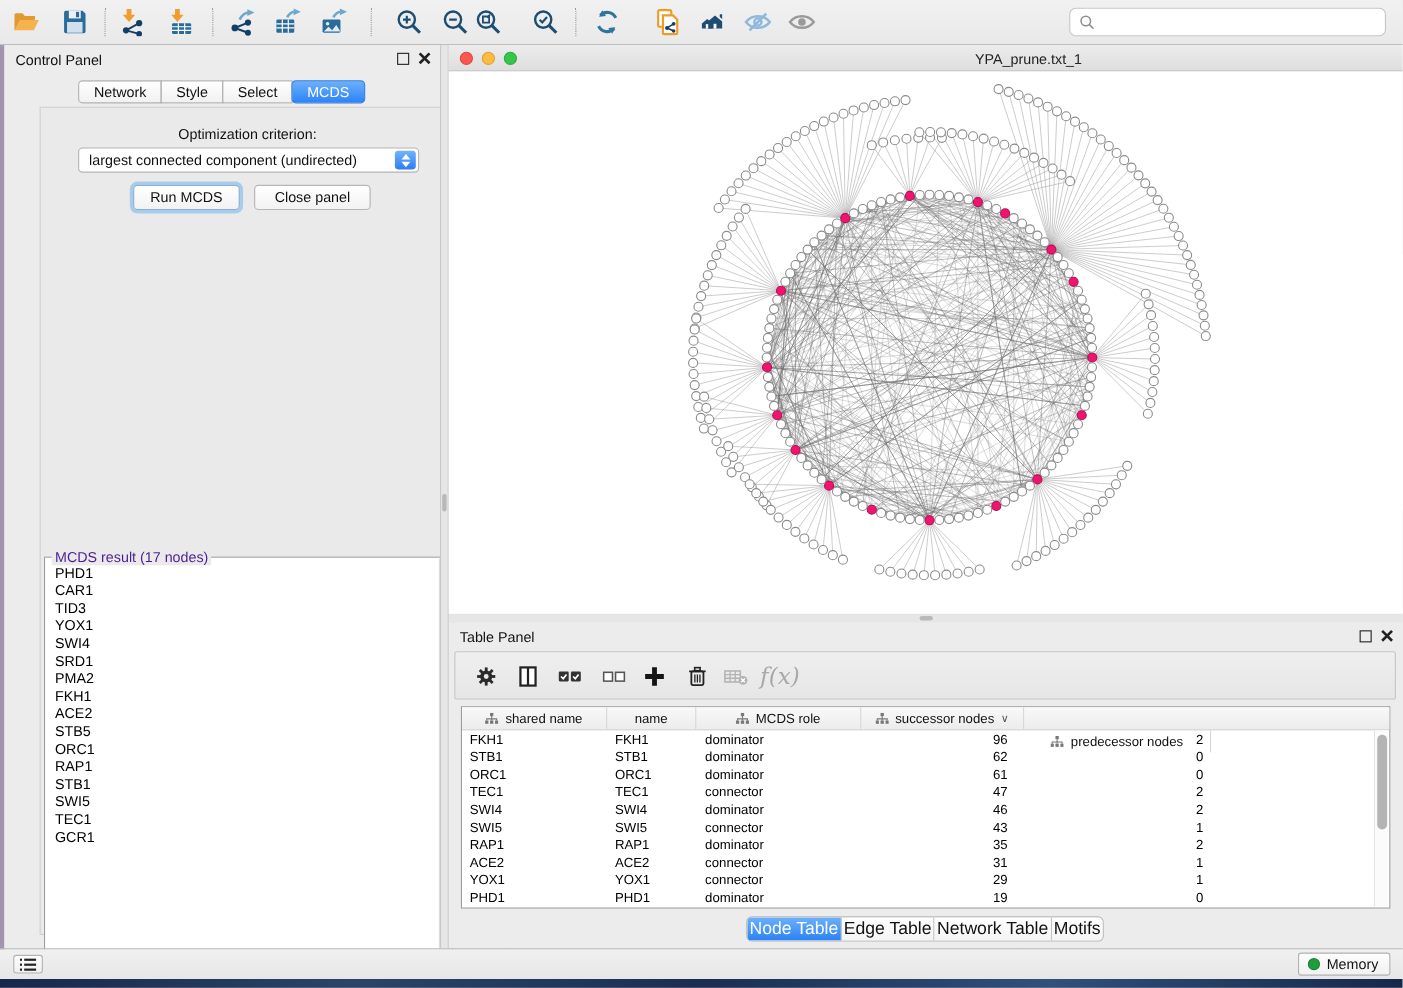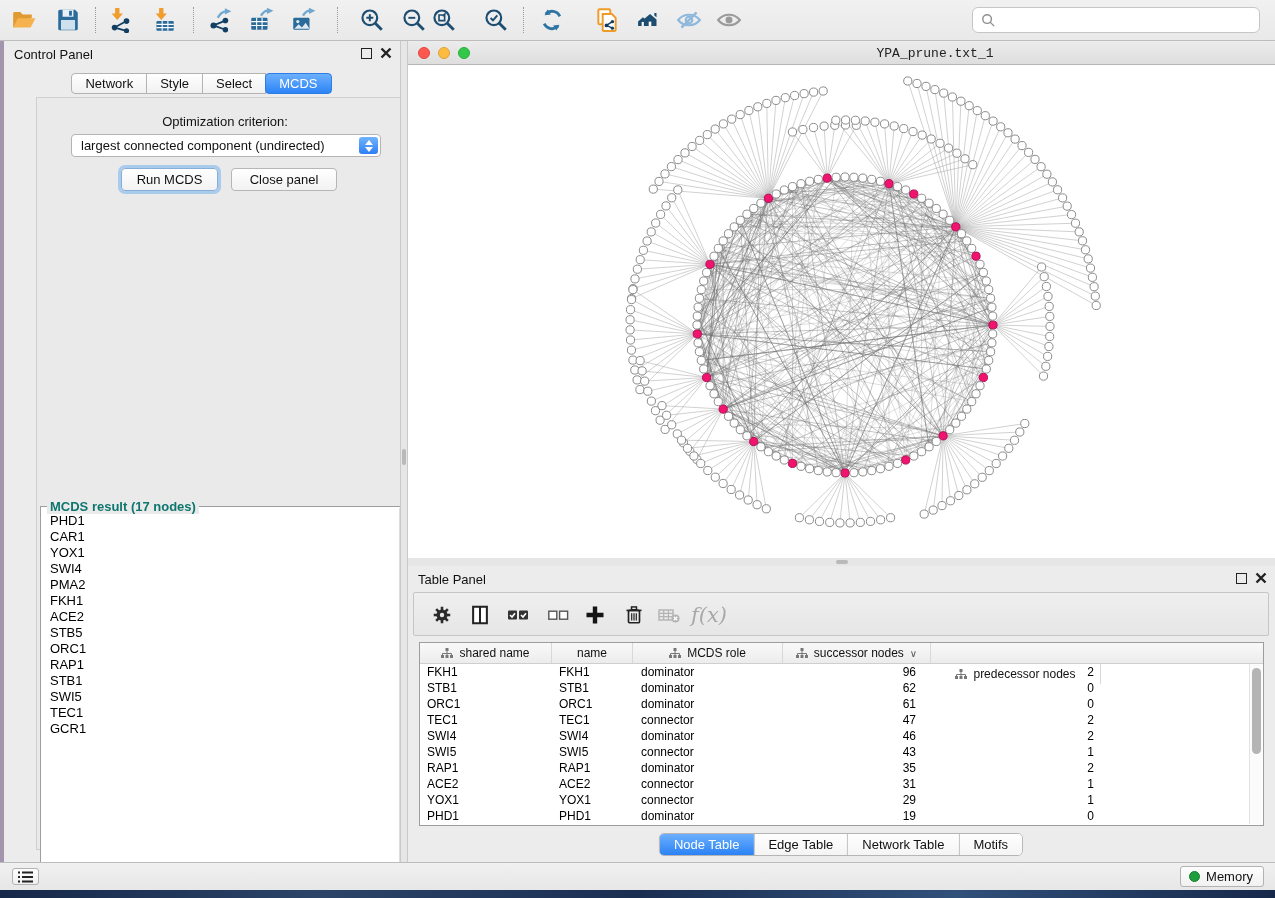--- a/index.html
+++ b/index.html
@@ -46,34 +46,34 @@
     background:linear-gradient(#71b4fd,#2e7ef5); display:flex; flex-direction:column; align-items:center; justify-content:center; gap:2px;}
   .tri-up { width:0; height:0; border-left:4px solid transparent; border-right:4px solid transparent; border-bottom:5px solid #fff; }
   .tri-down { width:0; height:0; border-left:4px solid transparent; border-right:4px solid transparent; border-top:5px solid #fff; }
   .btn { position:absolute; top:70px; height:23px; background:linear-gradient(#ffffff,#f2f2f2);
     border:1px solid #b6b6b6; border-radius:4px; font-size:13px; color:#111; text-align:center; line-height:21px; }
   #run-btn { left:84px; width:97px; border-color:#86aed8; box-shadow:0 0 0 3px #a9cbec; }
   #closepanel-btn { left:194px; width:106px; }
 
   #mcds-fieldset { position:absolute; left:3px; top:408px; width:372px; height:372px;
     border:1px solid #9e9e9e; background:#fff; }
-  #mcds-legend { position:absolute; left:6px; top:-8px; background:#eaeaea; padding:0 3px; font-size:13px; color:#0f766e;font-weight:bold; }
+  #mcds-legend { position:absolute; left:6px; top:-8px; background:#eaeaea; padding:0 3px; font-size:13px; color:#4c1d95; }
   #mcds-list { position:absolute; left:1px; top:6px; right:13px; bottom:1px; overflow:hidden; }
   .mcds-item { font-size:13px; line-height:16px; padding-left:8px; color:#000; }
   #mcds-scroll { position:absolute; right:1px; top:1px; bottom:1px; width:11px; background:#f1f1f1; border-left:1px solid #ddd; }
 
   
   #v-splitter { position:absolute; left:400px; top:41px; width:8px; height:821px; background:#e6e6e6;
     border-left:1px solid #c9c9c9; border-right:1px solid #c9c9c9; }
   #v-splitter-handle { position:absolute; left:1px; top:408px; width:4px; height:16px; background:#b9b9b9; border-radius:2px;}
   #h-splitter { position:absolute; left:408px; top:558px; width:867px; height:8px; background:#e6e6e6; }
   #h-splitter-handle { position:absolute; left:428px; top:2px; width:12px; height:4px; background:#b9b9b9; border-radius:2px;}
 
   
-  #network-panel { position:absolute; left:408px; top:41px; width:867px; height:517px; background:#fff;font-family:Liberation Mono, monospace; }
+  #network-panel { position:absolute; left:408px; top:41px; width:867px; height:517px; background:#fff; }
   #net-titlebar { position:absolute; left:0; top:0; width:100%; height:24px;
     background:linear-gradient(#ececec,#dedede); border-bottom:1px solid #b5b5b5; }
   .tl { position:absolute; top:6px; width:12px; height:12px; border-radius:50%; }
   #tl-close { left:10px; background:#fc5850; border:1px solid #df4741; }
   #tl-min { left:30px; background:#fdbc40; border:1px solid #dfa136; }
   #tl-zoom { left:50px; background:#34c84a; border:1px solid #2aad3e; }
   #net-title { position:absolute; left:527px; top:5px; transform:translateX(-50%); font-size:13px; color:#222; }
   #graph-canvas { position:absolute; left:0; top:24px; width:867px; height:493px; background:#fff; }
 
   
@@ -91,21 +91,21 @@
   .sort-arrow { font-size:10px; color:#555; }
   .trow { display:flex; height:16px; align-items:center; }
   .tcell { font-size:12px; color:#000; height:16px; line-height:16px; overflow:hidden; }
   .tc1{width:132px; padding-left:7px;} .tc2{width:81px; padding-left:7px;} .tc3{width:150px; padding-left:8px;}
   .tc4{width:148px; text-align:right; padding-right:15px;} .tc5{width:170px; text-align:right; padding-right:7px;}
   #nt-scroll { position:absolute; right:1px; top:21px; bottom:1px; width:13px; background:#fbfbfb; border-left:1px solid #e3e3e3; }
   #nt-thumb { position:absolute; left:2px; top:4px; width:9px; height:86px; background:#b4b4b4; border-radius:5px; }
 
   #table-tabs { position:absolute; left:433px; top:267px; transform:translateX(-50%); display:flex;
     border:1px solid #b5b5b5; border-radius:5px; overflow:hidden; background:#fff; height:23px; }
-  .ttab { padding:3px 14px; font-size:13px; color:#111; border-left:1px solid #c2c2c2; line-height:16px; background:linear-gradient(#ffffff,#f4f4f4);}
+  .ttab { padding:3px 2px; font-size:16px; color:#111; border-left:1px solid #c2c2c2; line-height:16px; background:linear-gradient(#ffffff,#f4f4f4);}
   .ttab:first-child { border-left:none; }
   .ttab.active { background:linear-gradient(#6cb0fd,#2a82f5); color:#fff; }
 
   
   #status-bar { position:absolute; left:0; top:862px; width:1275px; height:28px;
     background:linear-gradient(#f0f0f0,#e7e7e7); border-top:1px solid #bdbdbd; }
   #list-btn { position:absolute; left:12px; top:5px; width:27px; height:17px; background:linear-gradient(#fdfdfd,#f0f0f0);
     border:1px solid #b3b3b3; border-radius:3px; display:flex; align-items:center; justify-content:center; }
   #memory-btn { position:absolute; right:11px; top:3px; height:21px; padding:0 10px 0 8px;
     background:linear-gradient(#fdfdfd,#f1f1f1); border:1px solid #b3b3b3; border-radius:3px;
@@ -289,22 +289,24 @@
       </div>
     </div>
     <div class="btn" id="run-btn">Run MCDS</div>
     <div class="btn" id="closepanel-btn">Close panel</div>
 
     <div id="mcds-fieldset">
       <div id="mcds-legend">MCDS result (17 nodes)</div>
       <div id="mcds-list">
         <div class="mcds-item">PHD1</div>
         <div class="mcds-item">CAR1</div>
+        <div class="mcds-item">TID3</div>
         <div class="mcds-item">YOX1</div>
         <div class="mcds-item">SWI4</div>
+        <div class="mcds-item">SRD1</div>
         <div class="mcds-item">PMA2</div>
         <div class="mcds-item">FKH1</div>
         <div class="mcds-item">ACE2</div>
         <div class="mcds-item">STB5</div>
         <div class="mcds-item">ORC1</div>
         <div class="mcds-item">RAP1</div>
         <div class="mcds-item">STB1</div>
         <div class="mcds-item">SWI5</div>
         <div class="mcds-item">TEC1</div>
         <div class="mcds-item">GCR1</div>

